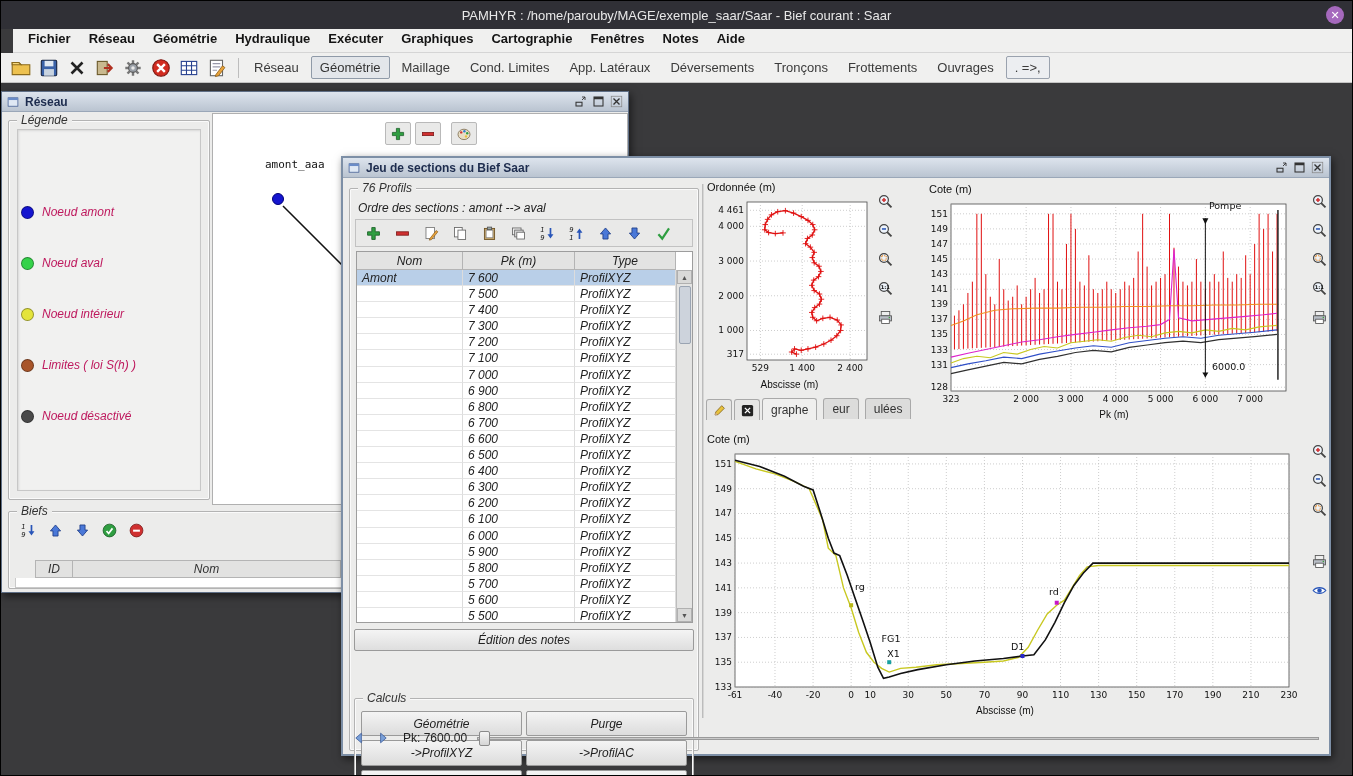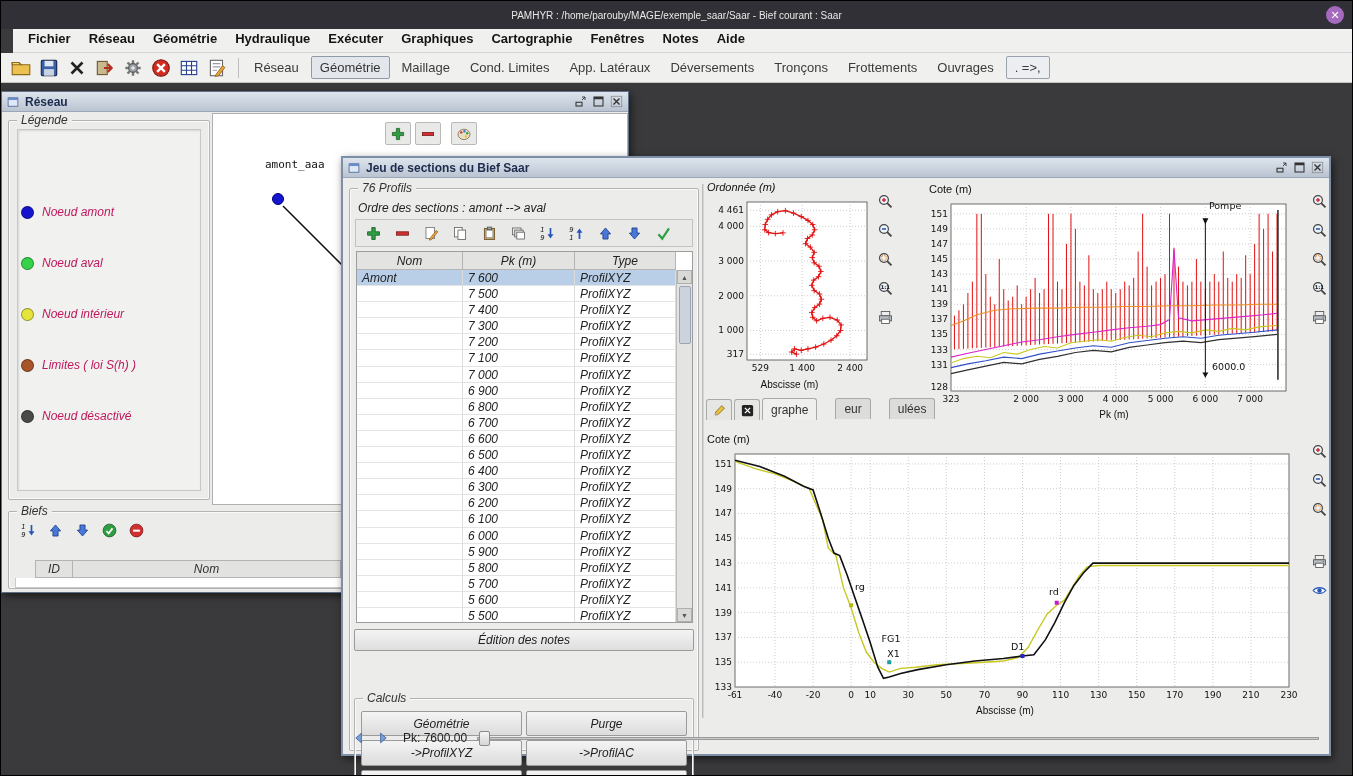--- a/index.html
+++ b/index.html
@@ -2,21 +2,21 @@
 <html><head>
 <meta charset="utf-8">
 <style>
   html,body{margin:0;padding:0;background:#222;}
   *{box-sizing:border-box;}
   .screen{position:relative;width:1353px;height:776px;background:#3a3a3c;overflow:hidden;
           font-family:"Liberation Sans",sans-serif;font-size:13px;color:#222;border:1px solid #000;}
   svg text{fill:#111;font-family:"DejaVu Sans",sans-serif;}
   
   .titlebar{position:absolute;left:0;top:0;width:100%;height:28px;background:#303036;display:flex;align-items:center;justify-content:center;}
-  .title-text{color:#e8e8e8;font-size:10px;}
+  .title-text{color:#e8e8e8;font-size:13px;}
   .close-circle{position:absolute;right:8px;top:5px;width:18px;height:18px;border-radius:50%;background:#a569bd;display:flex;align-items:center;justify-content:center;color:#fff;font-size:11px;cursor:pointer;}
   .menubar{position:absolute;left:0;top:28px;width:100%;height:24px;background:#f0f0ef;border-bottom:1px solid #d5d5d5;display:flex;align-items:flex-start;padding-left:6px;margin-left:12px;}
   .menu-item{font-weight:bold;color:#141414;padding:2px 9px;cursor:default;}
   .toolbar{position:absolute;left:0;top:52px;width:100%;height:30px;background:#f0f0ef;border-bottom:1px solid #c4c4c4;display:flex;align-items:center;padding-left:6px;}
   .tb-icon{width:22px;height:22px;margin:0 3px;display:inline-flex;cursor:pointer;}
   .tb-sep{width:1px;height:20px;background:#bdbdbd;margin:0 7px;}
   .tb-texts{display:flex;align-items:center;height:100%;}
   .tb-text{color:#3b3b3b;padding:3px 8px;margin-right:4px;cursor:pointer;white-space:nowrap;}
   .tb-text:nth-child(2){border:1px solid #8f9aa8;background:#e3e6ea;border-radius:2px;color:#333;}
   .tb-text:last-child{border:1px solid #9aa2ae;background:#eceef1;border-radius:2px;}
@@ -83,21 +83,21 @@
   .sb-arrow{height:14px;width:100%;background:#d9d9d8;border:1px solid #b0b0b0;font-size:7px;color:#555;display:flex;align-items:center;justify-content:center;cursor:pointer;}
   .sb-thumb{width:12px;height:58px;background:#cdd3dc;border:1px solid #9aa4b2;border-radius:2px;margin-top:2px;cursor:grab;}
   .notes-btn{position:absolute;left:4px;top:440px;right:4px;height:22px;background:linear-gradient(#f4f4f4,#dedede);border:1px solid #9a9a9a;border-radius:2px;font-size:12px;color:#222;display:flex;align-items:center;justify-content:center;cursor:pointer;}
   .calculs-gb{left:4px;top:470px;right:4px;height:104px;margin-top:39px;}
   .calc-grid{position:absolute;left:6px;top:12px;right:6px;bottom:6px;display:grid;grid-template-columns:1fr 1fr;grid-template-rows:1fr 1fr 1fr;gap:4px;}
   .calc-btn{background:linear-gradient(#f4f4f4,#dcdcdc);border:1px solid #9a9a9a;border-radius:2px;font-size:12px;color:#222;display:flex;align-items:center;justify-content:center;cursor:pointer;}
   .vdivider{position:absolute;left:357px;top:4px;bottom:34px;width:2px;background:#d6d6d5;border-left:1px solid #bcbcbc;}
   
   .plot-title{position:absolute;font-size:11px;color:#111;}
   .plot-xlabel{position:absolute;font-size:10px;color:#111;text-align:center;}
-  .pt1{left:362px;top:1px;font-style:italic;}  .px1{left:360px;top:199px;width:169px;}
+  .pt1{left:362px;top:1px;}  .px1{left:360px;top:199px;width:169px;}
   .pt2{left:584px;top:3px;}  .px2{left:694px;top:229px;width:150px;}
   .pt3{left:362px;top:253px;} .px3{left:560px;top:525px;width:200px;}
   .chart0{position:absolute;left:360px;top:17px;}
   .chart1{position:absolute;left:580px;top:17px;}
   .chart2{position:absolute;left:360px;top:267px;}
   .ptools{position:absolute;display:flex;flex-direction:column;gap:5px;}
   .ptools1{left:527px;top:9px;}
   .ptools2{left:961px;top:9px;}
   .ptools3{left:961px;top:259px;}
   .pgap{height:18px;}
@@ -801,21 +801,21 @@
               </span>
             </span>
           <span class="tab-icon-btn">
               <span class="ic">
                 <svg viewBox="0 0 20 20" width="100%" height="100%">
                   <rect x="2.5" y="2.5" width="15" height="15" rx="2" fill="#222"></rect>
                   <path d="M6.5 6.5 l7 7 M13.5 6.5 l-7 7" stroke="#fff" stroke-width="1.8"></path>
                 </svg>
               </span>
             </span>
-          <span class="tabsnest" style="display:flex;gap:18px;">
+          <span class="tabsnest" style="display:flex;gap:6px;">
               <span class="tab">graphe</span>
               <span class="tab">eur</span>
               <span class="tab">ulées</span>
             </span>
         </div>
 
         <div class="plot-title pt2">Cote (m)</div>
         <svg class="chart1" width="378" height="210">
             <rect x="26" y="7" width="335" height="187" fill="#ffffff" stroke="#4a4a4a" stroke-width="0.8"></rect>
             <line x1="26" y1="7" x2="26" y2="194" stroke="#b8b8b8" stroke-width="0.7" stroke-dasharray="1,2"></line>

